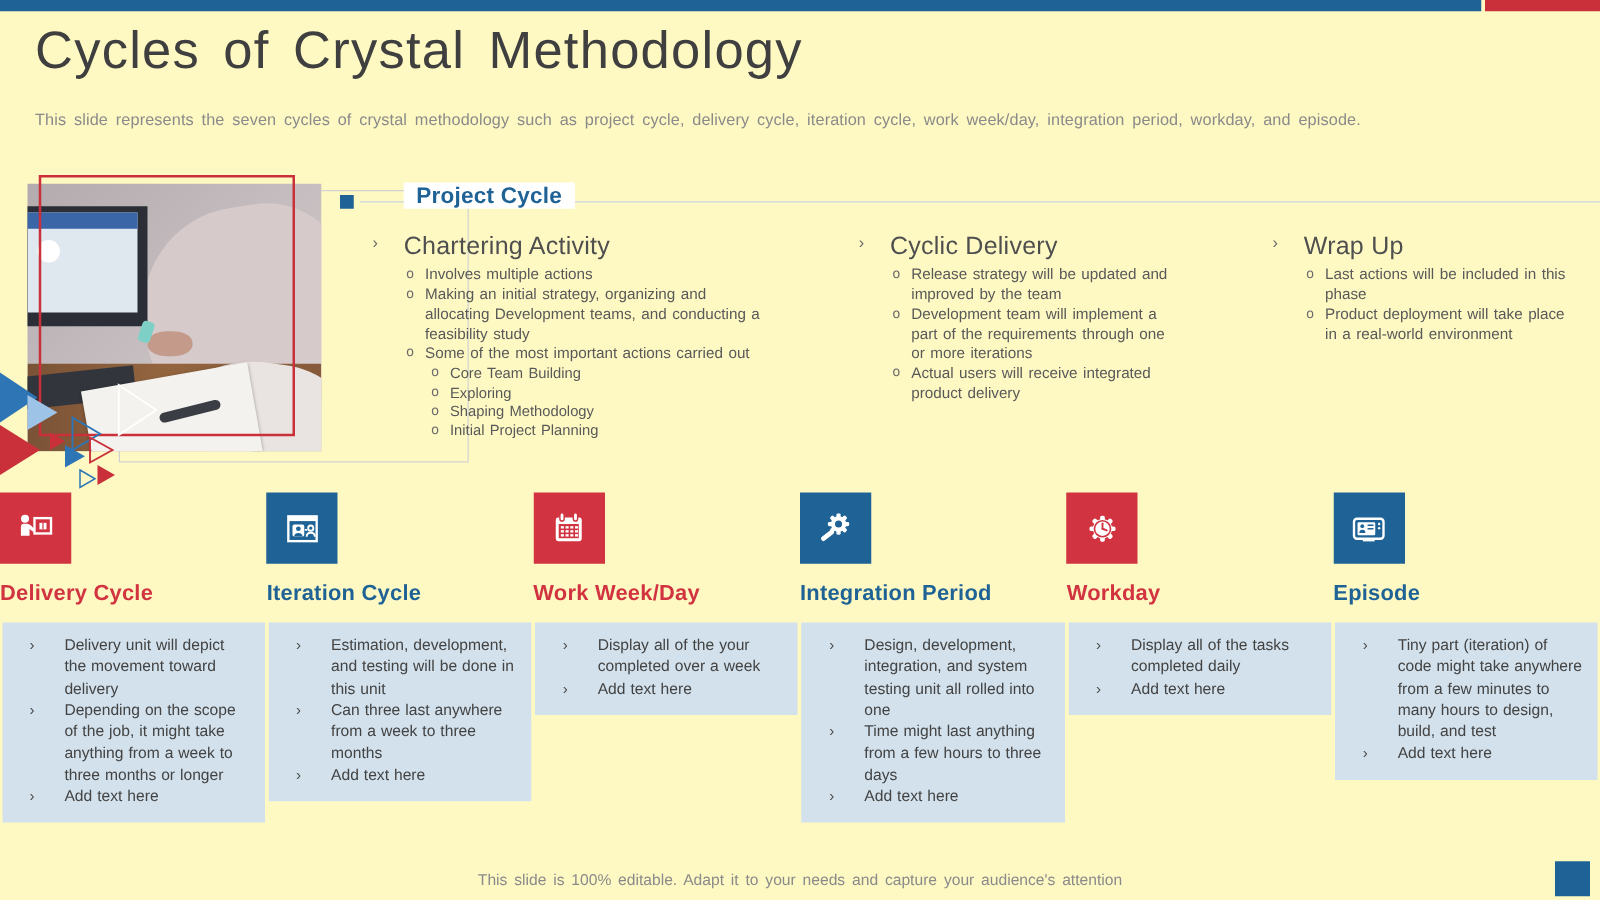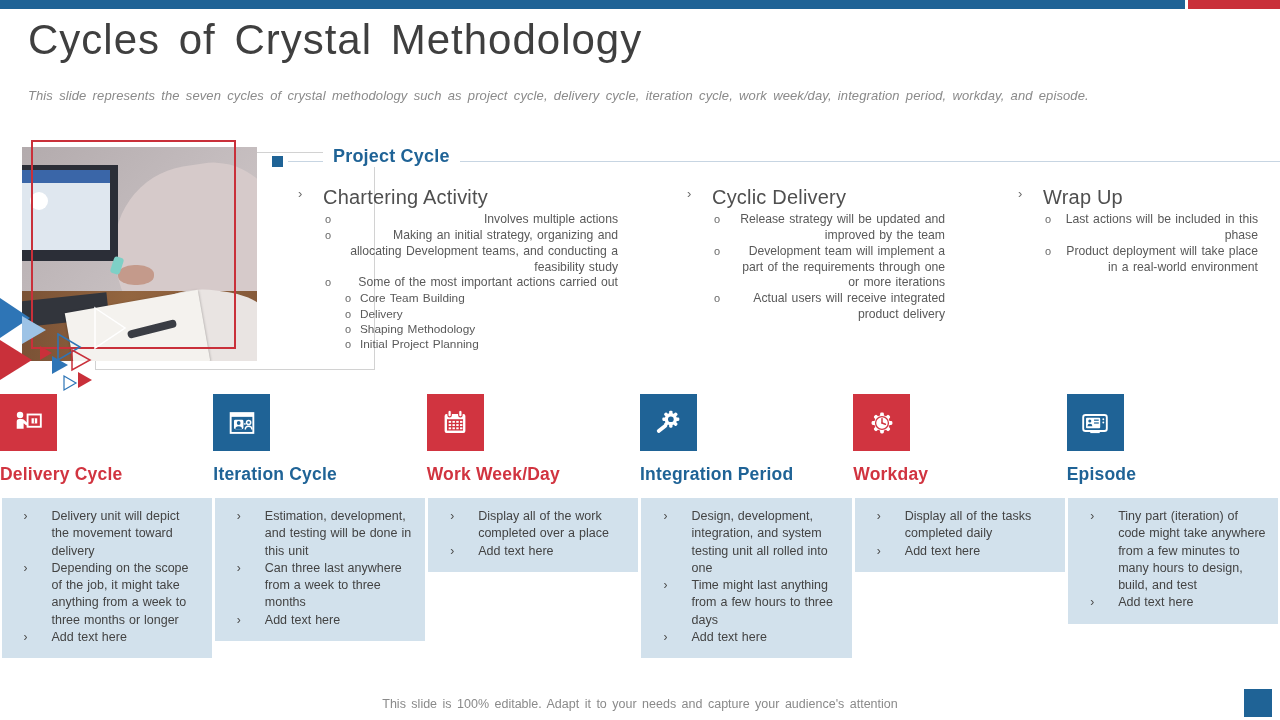--- a/index.html
+++ b/index.html
@@ -1,27 +1,27 @@
 <!DOCTYPE html>
 <html style="--blue: #1F6396; --red: #C9303A; --tile_red: #D13440; --band: #D2E1EC; --title_text: #3F3F3F; --body_text: #595959; --muted_text: #8A8A8A;"><head>
 <meta charset="utf-8">
 <style>
   html,body{margin:0;padding:0;background:#e9e9e9;}
-  .slide{position:relative;width:1280px;height:720px;background:#ffffff;overflow:hidden;
+  .slide{position:relative;width:1280px;height:720px;background:#fef9c3;overflow:hidden;
          font-family:"Liberation Sans", sans-serif;}
 
   
   .bar-blue{position:absolute;left:0;top:0;width:1185px;height:9px;background:var(--blue);}
   .bar-red{position:absolute;left:1188px;top:0;width:92px;height:9px;background:var(--red);}
 
   
   .title{position:absolute;left:28px;top:16px;margin:0;font-size:42px;font-weight:400;
          color:var(--title_text);letter-spacing:1px;word-spacing:6px;}
   .subtitle{position:absolute;left:28px;top:88px;width:1080px;margin:0;font-size:13px;
-            color:var(--muted_text);word-spacing:2.5px;letter-spacing:.1px;font-style:italic;}
+            color:var(--muted_text);word-spacing:2.5px;letter-spacing:.1px;}
 
   
   .frame-gray{position:absolute;left:95px;top:152px;width:278px;height:216px;border:1px solid #d2d2d2;}
   .photo{position:absolute;left:22px;top:147px;width:235px;height:214px;overflow:hidden;
          background:linear-gradient(135deg,#b3abad 0%,#c3bbbd 45%,#d6cecd 100%);}
   .ph-monitor{position:absolute;left:-4px;top:18px;width:100px;height:96px;background:#2b2e37;}
   .ph-screen{position:absolute;left:4px;top:5px;width:88px;height:80px;background:#dfe7ef;}
   .ph-screenbar{position:absolute;left:0;top:0;width:100%;height:13px;background:#3a66a8;}
   .ph-avatar{position:absolute;left:8px;top:22px;width:18px;height:18px;border-radius:50%;background:#ffffff;}
   .ph-person{position:absolute;right:-28px;top:18px;width:170px;height:175px;background:#d6caca;
@@ -52,21 +52,21 @@
   .pc-col-2{left:687px;width:258px;}
   .pc-col-3{left:1018px;width:240px;}
   .pc-title{display:flex;margin-bottom:3px;}
   .pc-title .mk{width:25px;flex:none;font-size:13px;color:#6a6a6a;}
   .pc-title .tt{font-size:20px;color:#4f4f4f;letter-spacing:.2px;}
   .pc-list{list-style:none;margin:2px 0 0;padding:0;}
   .pc-list li{display:flex;line-height:1.3;word-spacing:1px;}
   .lvl2{padding-left:27px;}
   .lvl3{padding-left:47px;}
   .mk-o{width:15px;flex:none;font-size:11px;color:#6a6a6a;}
-  .lvl2 .t{font-size:12.2px;flex:1;text-align:right;}
+  .lvl2 .t{font-size:12.2px;flex:1;}
   .lvl3 .t{font-size:11.8px;flex:1;}
 
   
   .cycles-row{position:absolute;left:0;top:394px;width:1280px;display:flex;align-items:flex-start;}
   .cycle-col{width:213.33px;flex:none;display:flex;flex-direction:column;align-items:flex-start;}
   .tile{width:57px;height:57px;display:flex;align-items:center;justify-content:center;}
   .tile.red{background:var(--tile_red);color:var(--tile_red);}
   .tile.blue{background:var(--blue);color:var(--blue);}
   .tile svg{width:34px;height:34px;display:block;}
   .cycle-label{margin-top:13px;font-size:17.5px;font-weight:bold;letter-spacing:.2px;white-space:nowrap;}
@@ -154,21 +154,21 @@
       <li class="lvl2">
           <span class="mk-o">o</span>
           <span class="t">Some of the most important actions carried out</span>
         </li>
       <li class="lvl3">
           <span class="mk-o">o</span>
           <span class="t">Core Team Building</span>
         </li>
       <li class="lvl3">
           <span class="mk-o">o</span>
-          <span class="t">Delivery</span>
+          <span class="t">Exploring</span>
         </li>
       <li class="lvl3">
           <span class="mk-o">o</span>
           <span class="t">Shaping Methodology</span>
         </li>
       <li class="lvl3">
           <span class="mk-o">o</span>
           <span class="t">Initial Project Planning</span>
         </li>
     </ul>
@@ -296,21 +296,21 @@
               <rect x="19.3" y="22.6" width="2.6" height="2"></rect>
               <rect x="23.3" y="22.6" width="2.6" height="2"></rect>
           </g>
         </svg>
       </div>
       <div class="cycle-label red">Work Week/Day</div>
       <div class="band">
         <ul>
           <li>
               <span class="arr">›</span>
-              <span class="btext">Display all of the work completed over a place</span>
+              <span class="btext">Display all of the your completed over a week</span>
             </li>
           <li>
               <span class="arr">›</span>
               <span class="btext">Add text here</span>
             </li>
         </ul>
       </div>
     </div>
 
     <div class="cycle-col">

